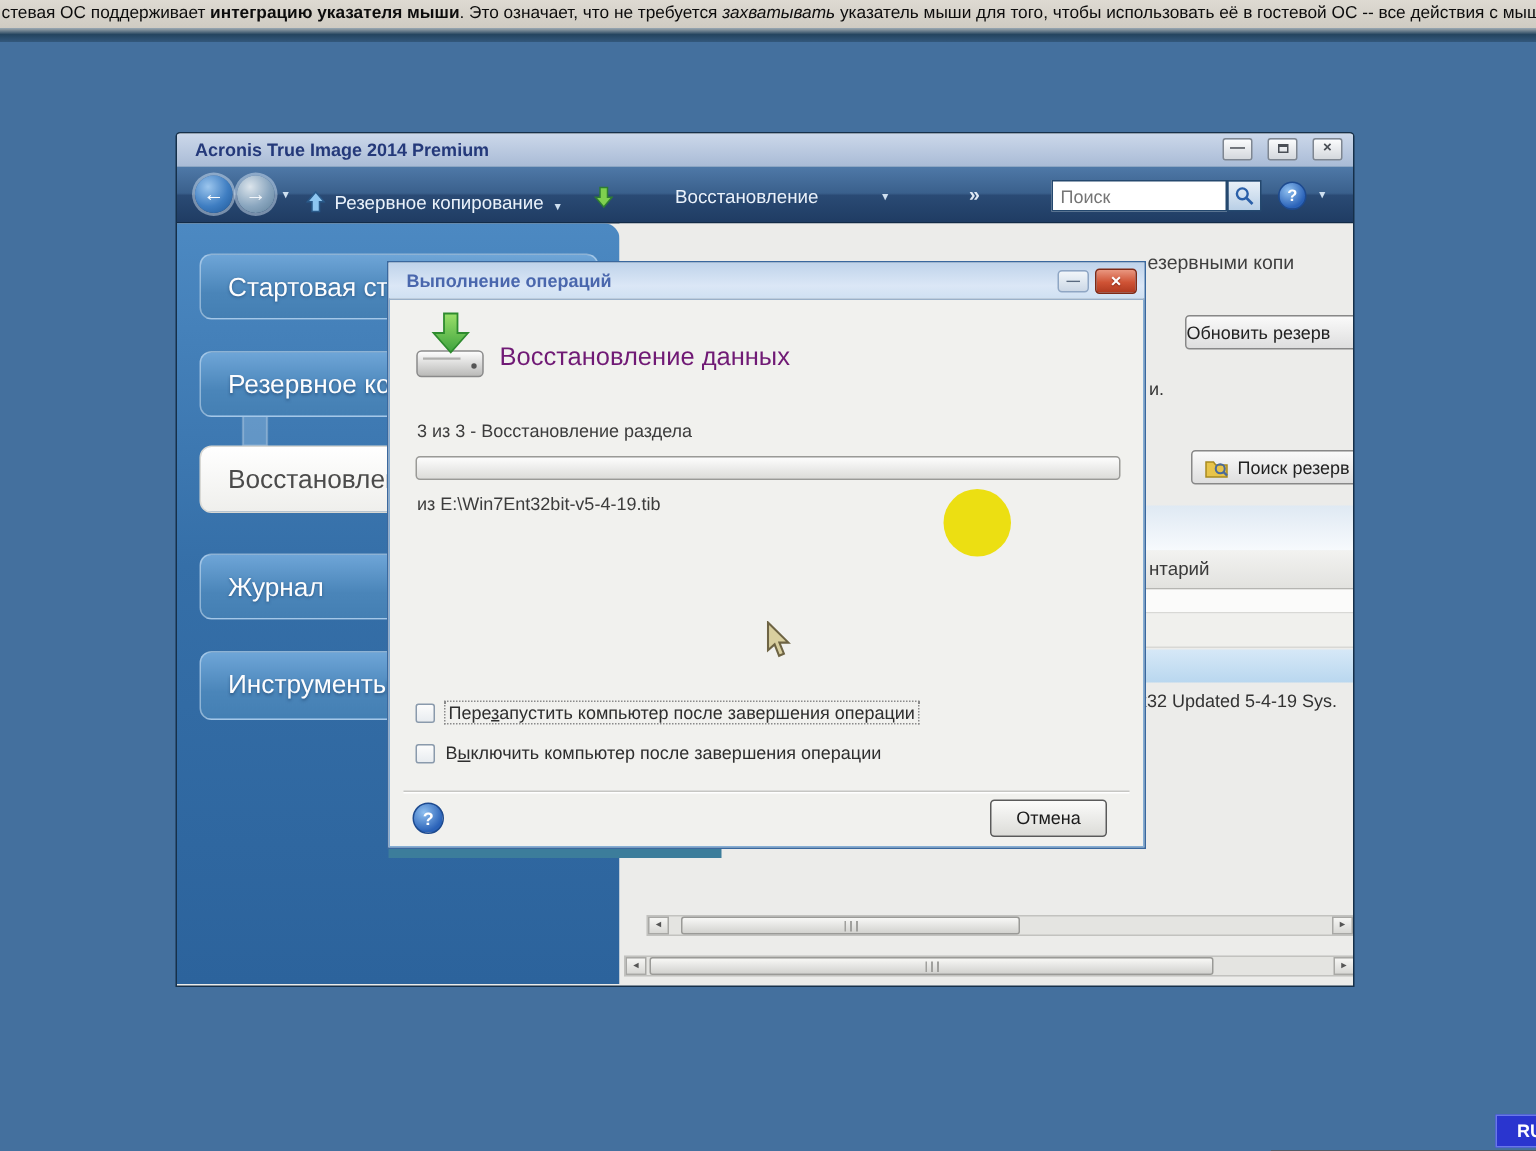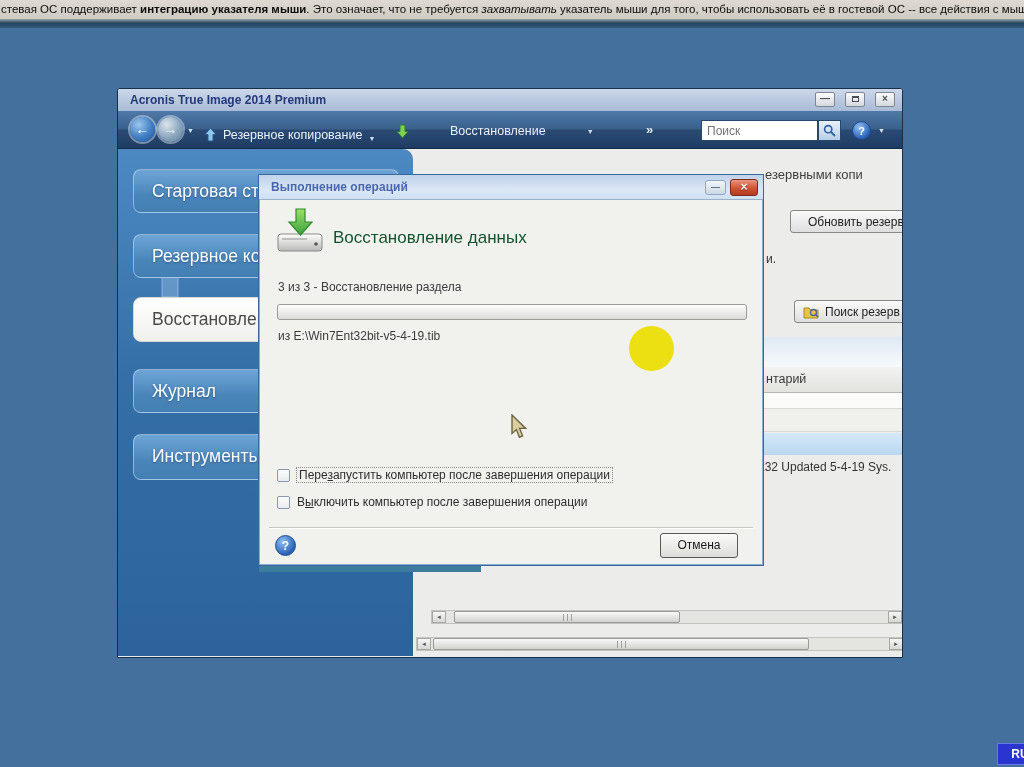--- a/index.html
+++ b/index.html
@@ -65,21 +65,21 @@
   .side-item.active{background:linear-gradient(#ffffff,#efefec);color:#4b4b4b;
     text-shadow:none;border:1px solid #d8d8d4;}
   .backup-arrow-icon{position:absolute;left:32px;top:102px;opacity:.55;}
 
   
   .content{position:absolute;left:295px;top:60px;right:0;bottom:1px;background:#ececea;}
   .frag-heading{position:absolute;left:352px;top:18px;font-size:13px;color:#3f3f3f;}
   .frag-btn{position:absolute;height:23px;border:1px solid #888;border-radius:3px;
     background:linear-gradient(#fafafa,#dedede);font-size:12px;color:#222;
     display:flex;align-items:center;overflow:hidden;}
-  .btn-update{left:377px;top:61px;width:170px;padding-left:17px;}
+  .btn-update{left:377px;top:61px;width:170px;}
   .btn-search-backups{left:381px;top:151px;width:165px;padding-left:8px;gap:6px;}
   .frag-text{position:absolute;left:353px;top:103px;font-size:12px;color:#333;}
   .panel-strip{position:absolute;left:333px;top:188px;width:160px;height:30px;
     background:linear-gradient(180deg,#dfe9f3,#f7fafd);}
   .col-header{position:absolute;left:333px;top:218px;width:160px;height:26px;
     background:linear-gradient(#f2f2f0,#e2e2df);border-bottom:1px solid #b5b5b2;
     font-size:12.5px;color:#3a3a3a;line-height:25px;}
   .col-header span{margin-left:20px;}
   .row-a{position:absolute;left:333px;top:244px;width:160px;height:16px;background:#fbfbfa;border-bottom:1px solid #d8d8d5;}
   .row-b{position:absolute;left:333px;top:260px;width:160px;height:23px;background:#f0f0ed;border-bottom:1px solid #d8d8d5;}
@@ -102,21 +102,21 @@
   .dialog{position:absolute;left:258px;top:174px;width:506px;height:392px;
     border:1px solid #3a689e;box-shadow:0 0 0 1px #86aed4 inset;background:#f1f1ee;overflow:hidden;}
   .dlg-titlebar{position:absolute;left:0;top:0;right:0;height:25px;
     background:linear-gradient(#bfd3ea,#dbe7f6 65%,#cfe0f2);border-bottom:1px solid #9ab0c8;}
   .dlg-title{position:absolute;left:12px;top:5px;font-size:12px;font-weight:bold;color:#4a67ad;}
   .dlg-min{position:absolute;left:446px;top:5px;width:21px;height:15px;border:1px solid #8fa6c4;border-radius:3px;
     background:linear-gradient(#f2f6fa,#ccd8e6);color:#5a6a80;font-size:9px;line-height:13px;text-align:center;font-weight:bold;}
   .dlg-close{position:absolute;left:471px;top:4px;width:28px;height:17px;border:1px solid #7e2a16;border-radius:3px;
     background:linear-gradient(#e9967f,#cf5335 55%,#b03a20);color:#fff;font-size:12px;line-height:15px;
     text-align:center;font-weight:bold;text-shadow:0 1px 1px #802010;}
-  .dlg-heading{position:absolute;left:74px;top:53px;font-size:17px;color:#14532d;}
+  .dlg-heading{position:absolute;left:74px;top:53px;font-size:17px;color:#701a75;}
   .dlg-step{position:absolute;left:19px;top:105px;font-size:12px;color:#3c3c3c;}
   .dlg-progress{position:absolute;left:18px;top:129px;width:470px;height:16px;border:1px solid #9a9a97;
     border-radius:3px;background:linear-gradient(180deg,#fdfdfd,#dcdcd9);overflow:hidden;}
   .dlg-progress-fill{height:100%;width:0%;background:linear-gradient(#b8e08a,#6fbf3f);}
   .dlg-source{position:absolute;left:19px;top:154px;font-size:12px;color:#3c3c3c;}
   .chk-row{position:absolute;left:18px;display:flex;align-items:center;gap:7px;font-size:12px;color:#2e2e2e;}
   .chk-box{width:13px;height:13px;border:1px solid #8a9aac;border-radius:2px;
     background:linear-gradient(#fcfcfc,#e8ecf0);flex:0 0 auto;}
   .chk-label-focus{outline:1px dotted #8a8a8a;padding:0 2px;}
   .hotkey{text-decoration:underline;}

